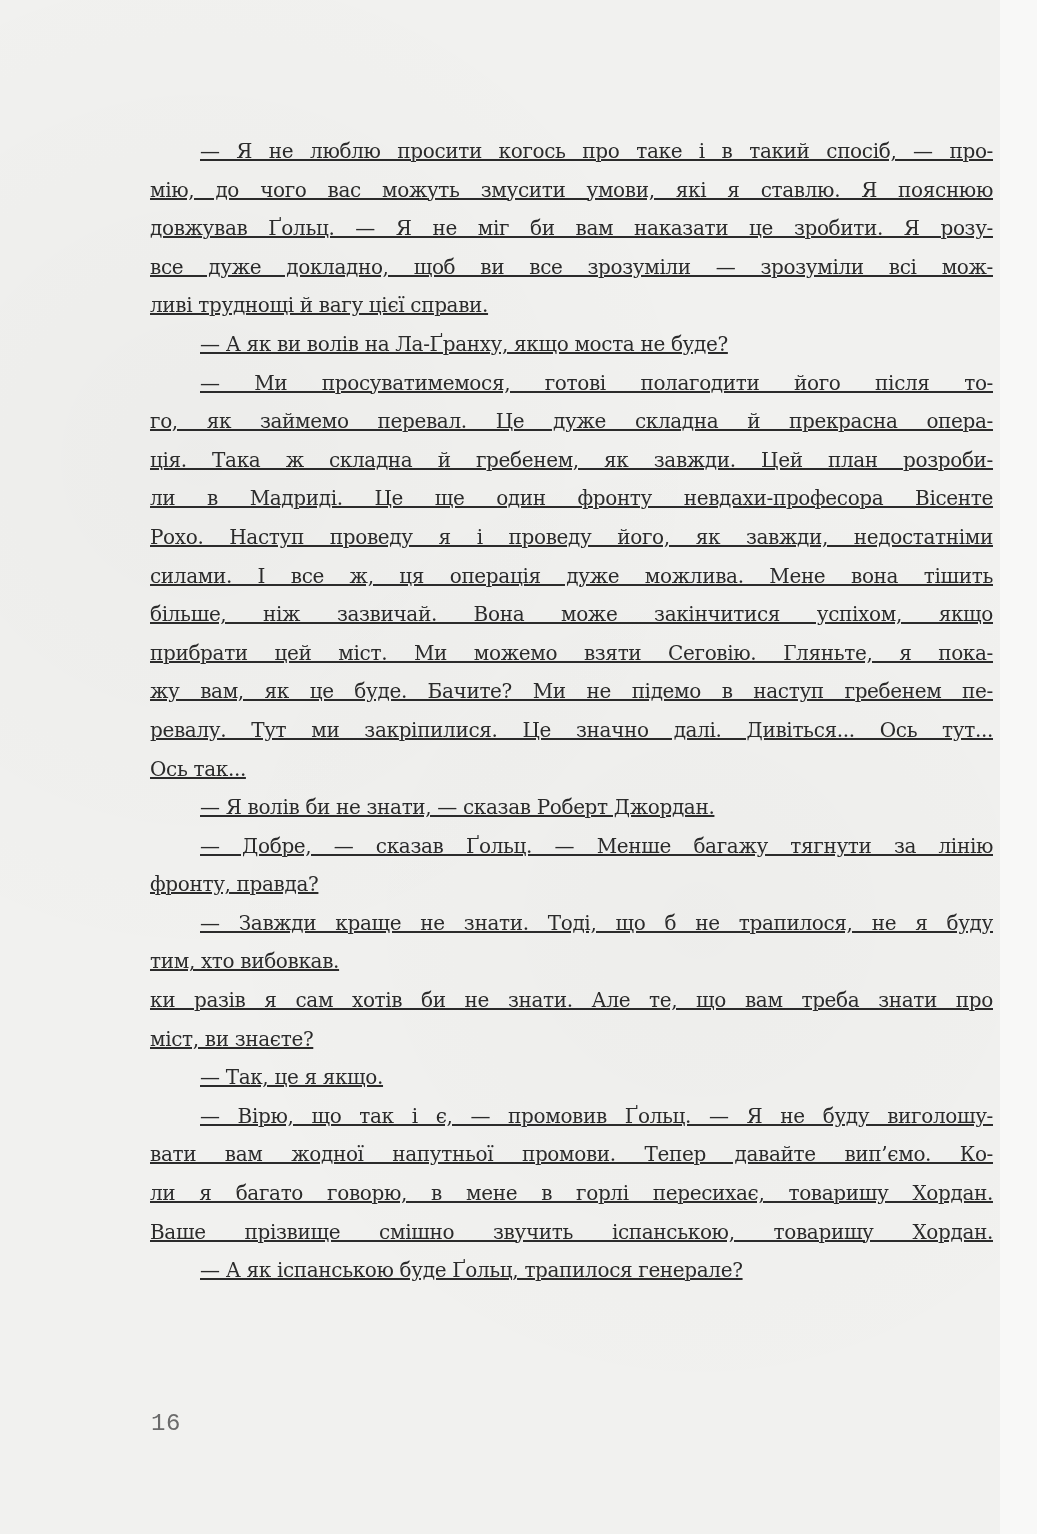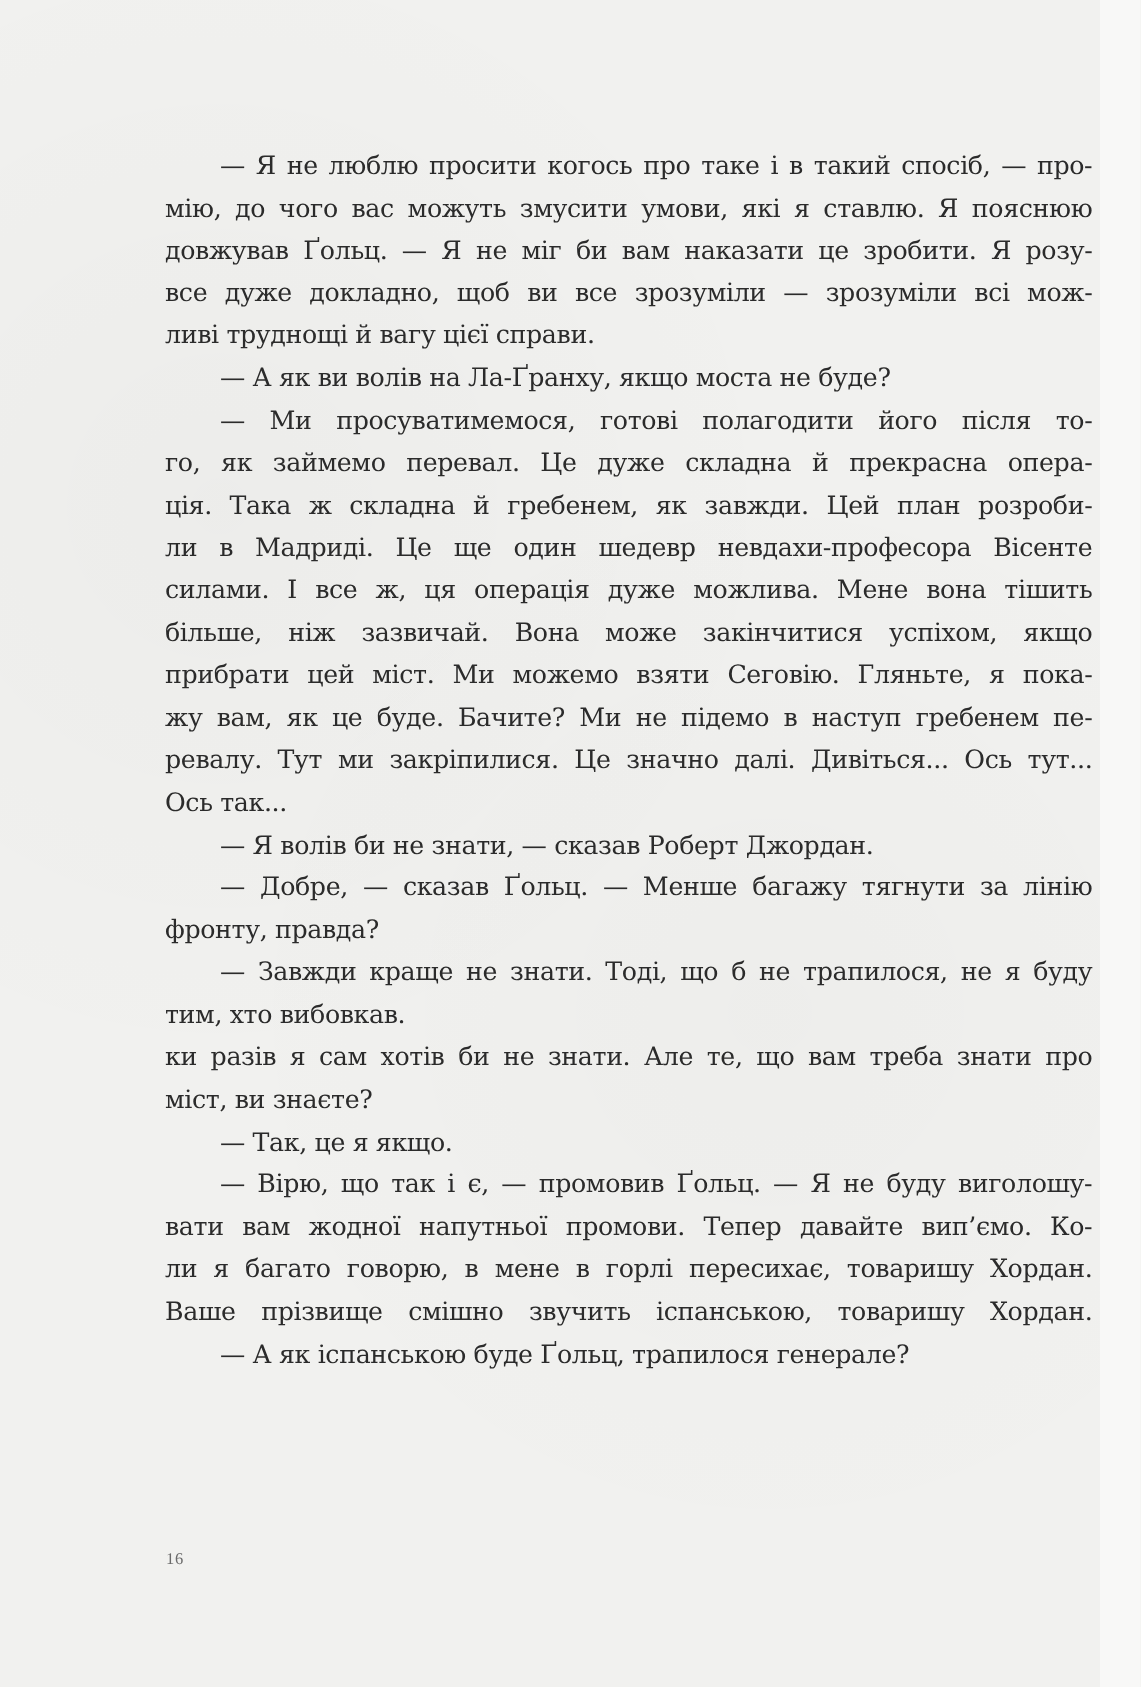--- a/index.html
+++ b/index.html
@@ -36,59 +36,61 @@
       position: absolute;
       left: 150px;
       top: 132px;
       width: 843px;
     }
     .line {
       position: relative;
       height: 38.6px;
       line-height: 38.6px;
       font-family: "DejaVu Serif", serif;
-      font-size: 23px;
+      font-size: 20px;
       color: #2b2b2b;
       white-space: nowrap;
       letter-spacing: -0.35px;
       word-spacing: 0px;
       text-align: justify;
       text-align-last: justify;
+      text-decoration: underline;
     }
     .line.last {
       text-align-last: left;
     }
     .line.indent {
       padding-left: 50px;
     }
     .page-number {
       position: absolute;
       left: 151px;
       top: 1410px;
-      font-family: Liberation Serif, serif;
-      font-size: 15px;
+      font-family: Liberation Mono, monospace;
+      font-size: 24px;
       color: #6b6b6b;
       letter-spacing: 0.5px;
     }
   </style>
 </head>
 <body>
 
 <div class="page">
   <div class="text-block" id="text-block">
     <div class="line indent">— Я не люблю просити когось про таке і в такий спосіб, — про-</div>
     <div class="line">мію, до чого вас можуть змусити умови, які я ставлю. Я пояснюю</div>
     <div class="line">довжував Ґольц. — Я не міг би вам наказати це зробити. Я розу-</div>
     <div class="line">все дуже докладно, щоб ви все зрозуміли — зрозуміли всі мож-</div>
     <div class="line last">ливі труднощі й вагу цієї справи.</div>
     <div class="line indent last">— А як ви волів на Ла-Ґранху, якщо моста не буде?</div>
     <div class="line indent">— Ми просуватимемося, готові полагодити його після то-</div>
     <div class="line">го, як займемо перевал. Це дуже складна й прекрасна опера-</div>
     <div class="line">ція. Така ж складна й гребенем, як завжди. Цей план розроби-</div>
-    <div class="line">ли в Мадриді. Це ще один шедевр невдахи-професора Вісенте</div>
+    <div class="line">ли в Мадриді. Це ще один фронту невдахи-професора Вісенте</div>
+    <div class="line">Рохо. Наступ проведу я і проведу його, як завжди, недостатніми</div>
     <div class="line">силами. І все ж, ця операція дуже можлива. Мене вона тішить</div>
     <div class="line">більше, ніж зазвичай. Вона може закінчитися успіхом, якщо</div>
     <div class="line">прибрати цей міст. Ми можемо взяти Сеговію. Гляньте, я пока-</div>
     <div class="line">жу вам, як це буде. Бачите? Ми не підемо в наступ гребенем пе-</div>
     <div class="line">ревалу. Тут ми закріпилися. Це значно далі. Дивіться... Ось тут...</div>
     <div class="line last">Ось так...</div>
     <div class="line indent last">— Я волів би не знати, — сказав Роберт Джордан.</div>
     <div class="line indent">— Добре, — сказав Ґольц. — Менше багажу тягнути за лінію</div>
     <div class="line last">фронту, правда?</div>
     <div class="line indent">— Завжди краще не знати. Тоді, що б не трапилося, не я буду</div>

